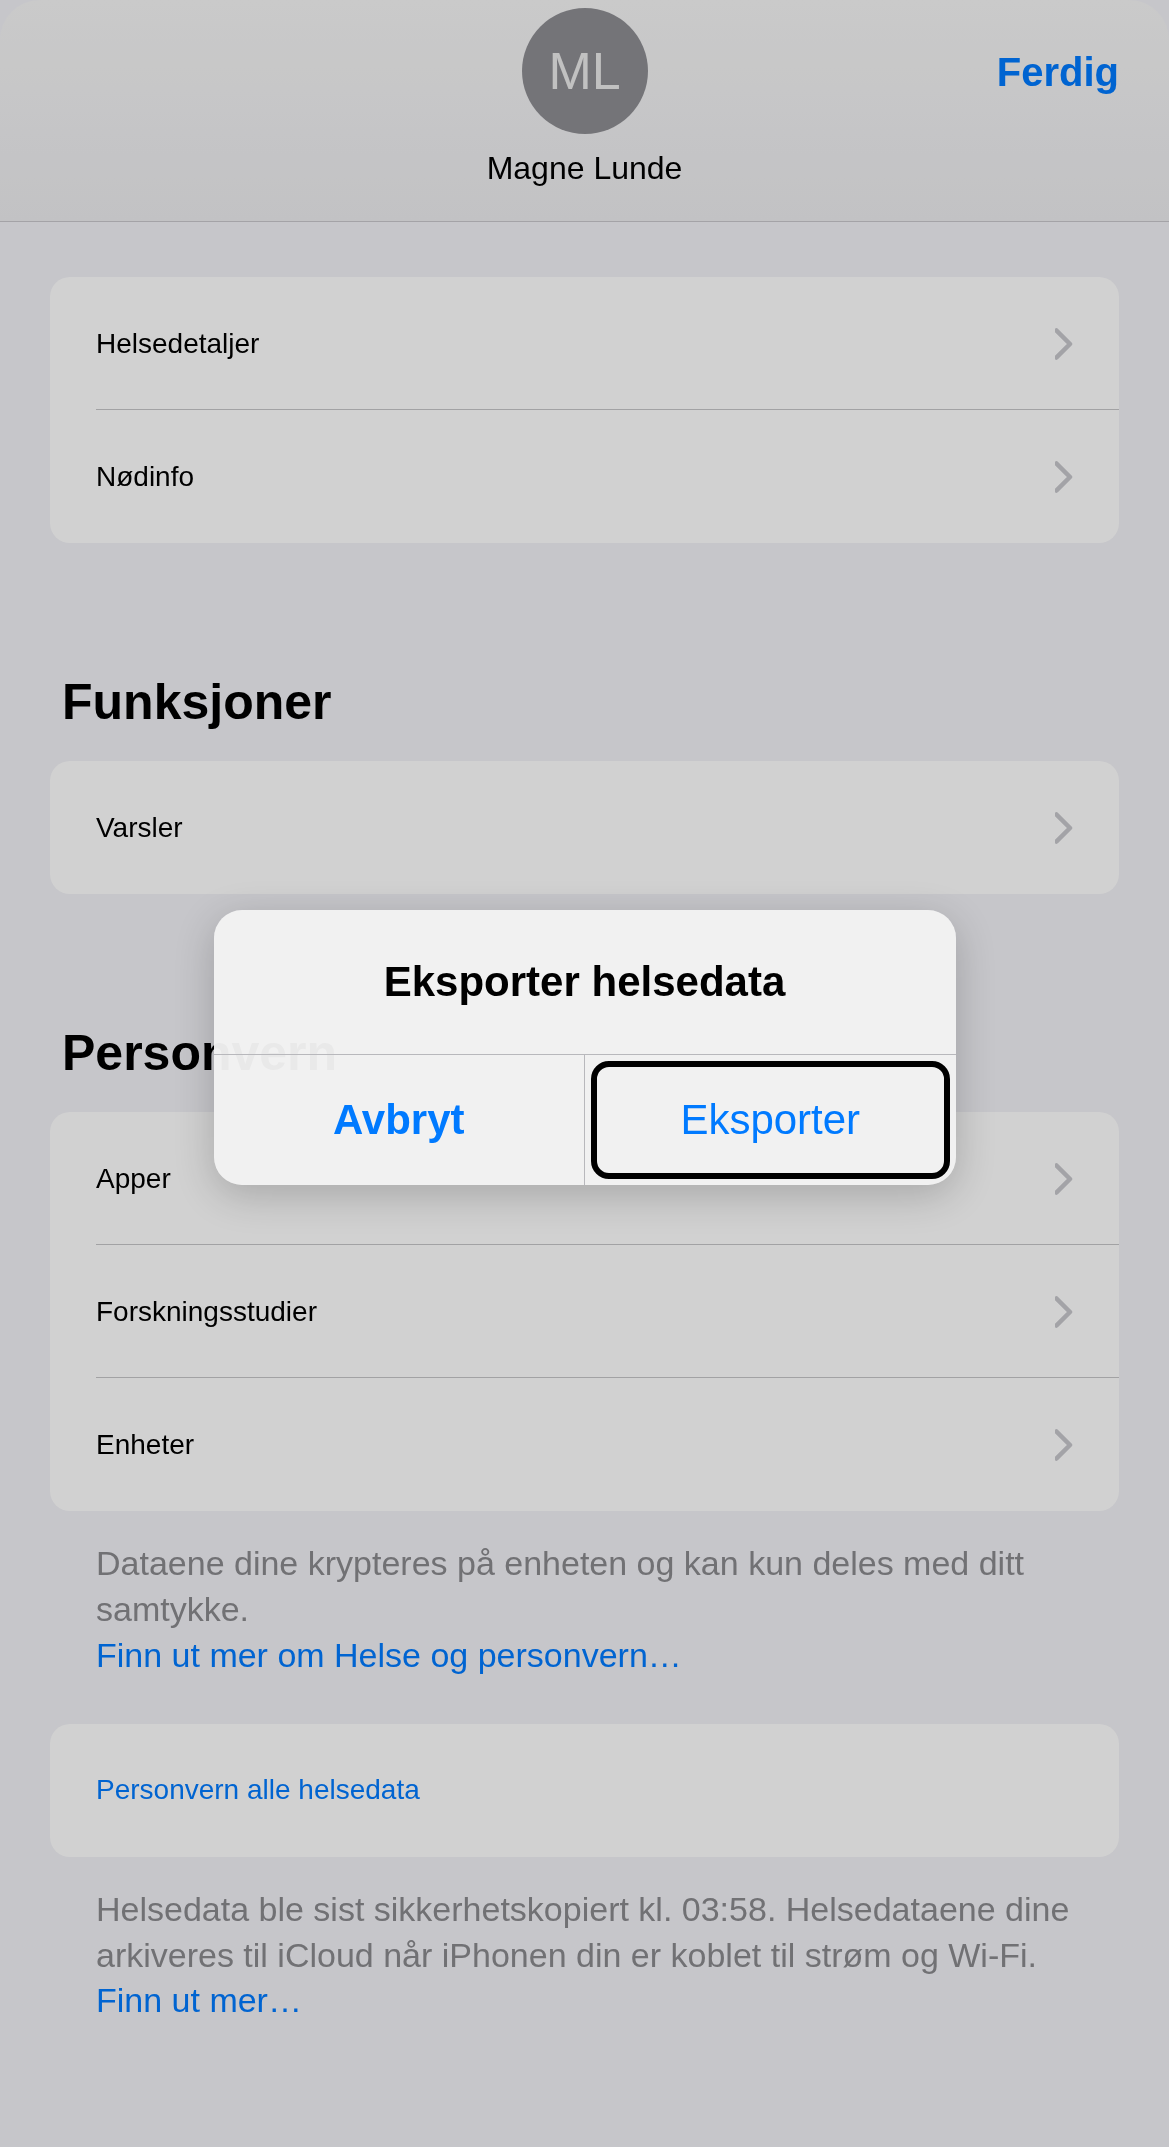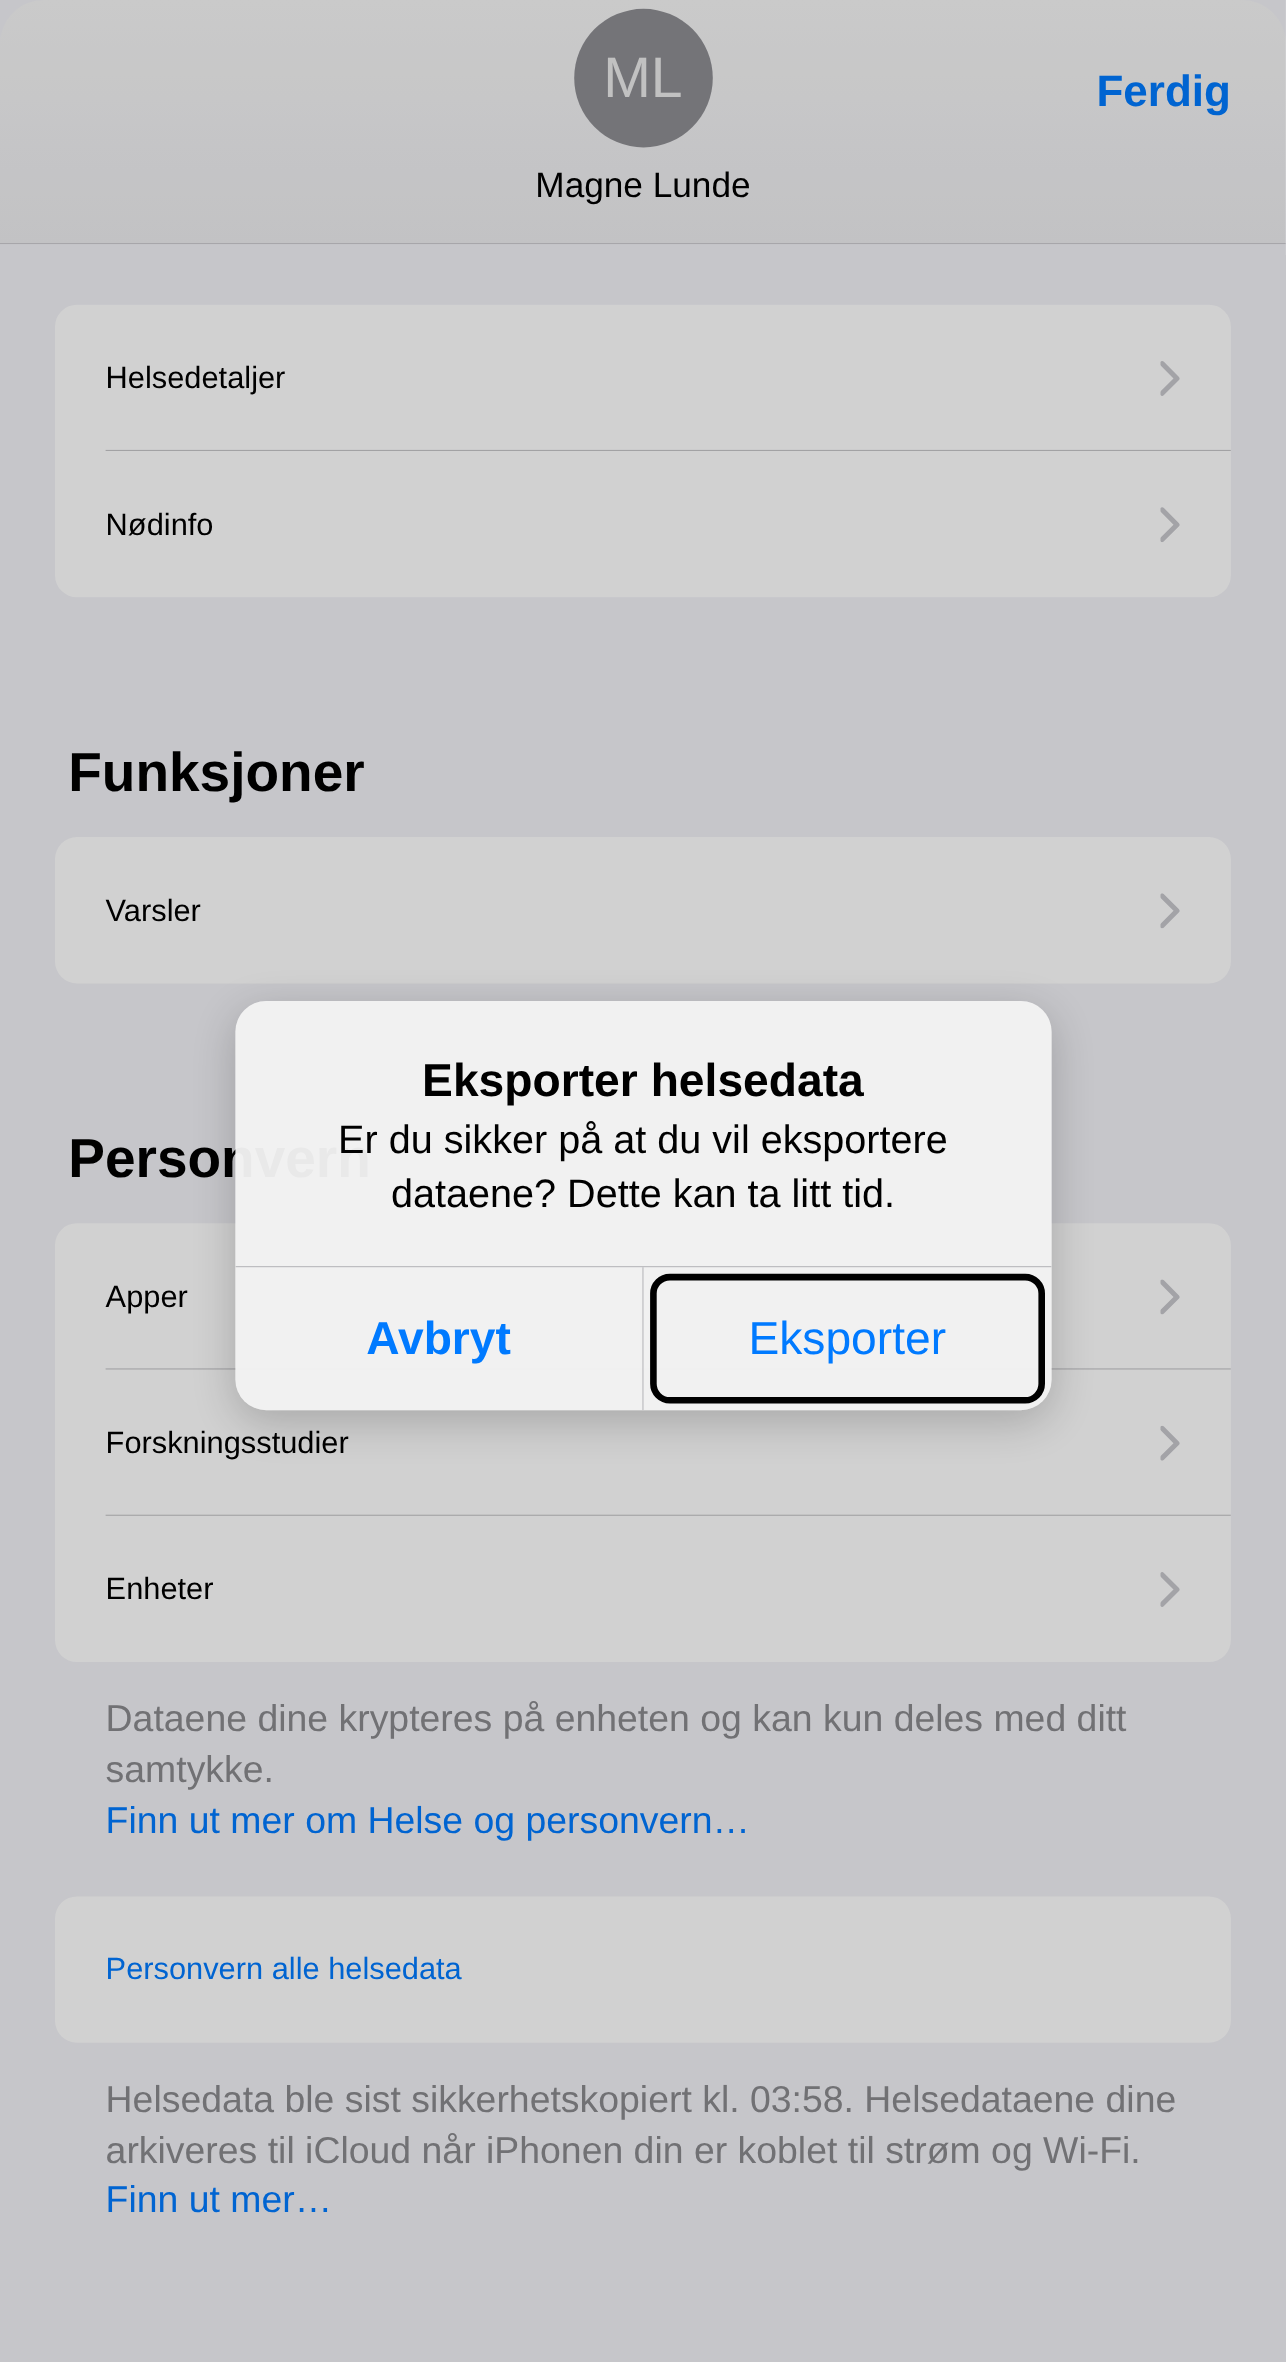--- a/index.html
+++ b/index.html
@@ -43,21 +43,20 @@
       color: #000;
       font-weight: 400;
     }
     .done-button {
       position: absolute;
       right: 50px;
       top: 50px;
       font-size: 40px;
       font-weight: 600;
       color: #007aff;
-      margin-top: 11px;
     }
     .content {
       padding: 0 50px;
     }
     .list-group {
       background: #ffffff;
       border-radius: 20px;
       overflow: hidden;
       margin-top: 55px;
     }
@@ -258,21 +257,20 @@
     <span>Helsedata ble sist sikkerhetskopiert kl. 03:58. Helsedataene dine arkiveres til iCloud når iPhonen din er koblet til strøm og Wi-Fi. </span><span class="footer-link">Finn ut mer…</span>
   </div>
 
 </div>
 
 <div class="overlay"></div>
 
 <div class="alert">
   <div class="alert-content">
     <div class="alert-title">Eksporter helsedata</div>
-    <div class="alert-message">Er du sikker på at du vil eksportere dataene? Dette kan ta litt tid.</div>
   </div>
   <div class="alert-buttons">
     <div class="alert-button cancel">
       <span>Avbryt</span>
     </div>
     <div class="alert-button export-btn">
       <span>Eksporter</span>
       <div class="focus-ring"></div>
     </div>
   </div>

